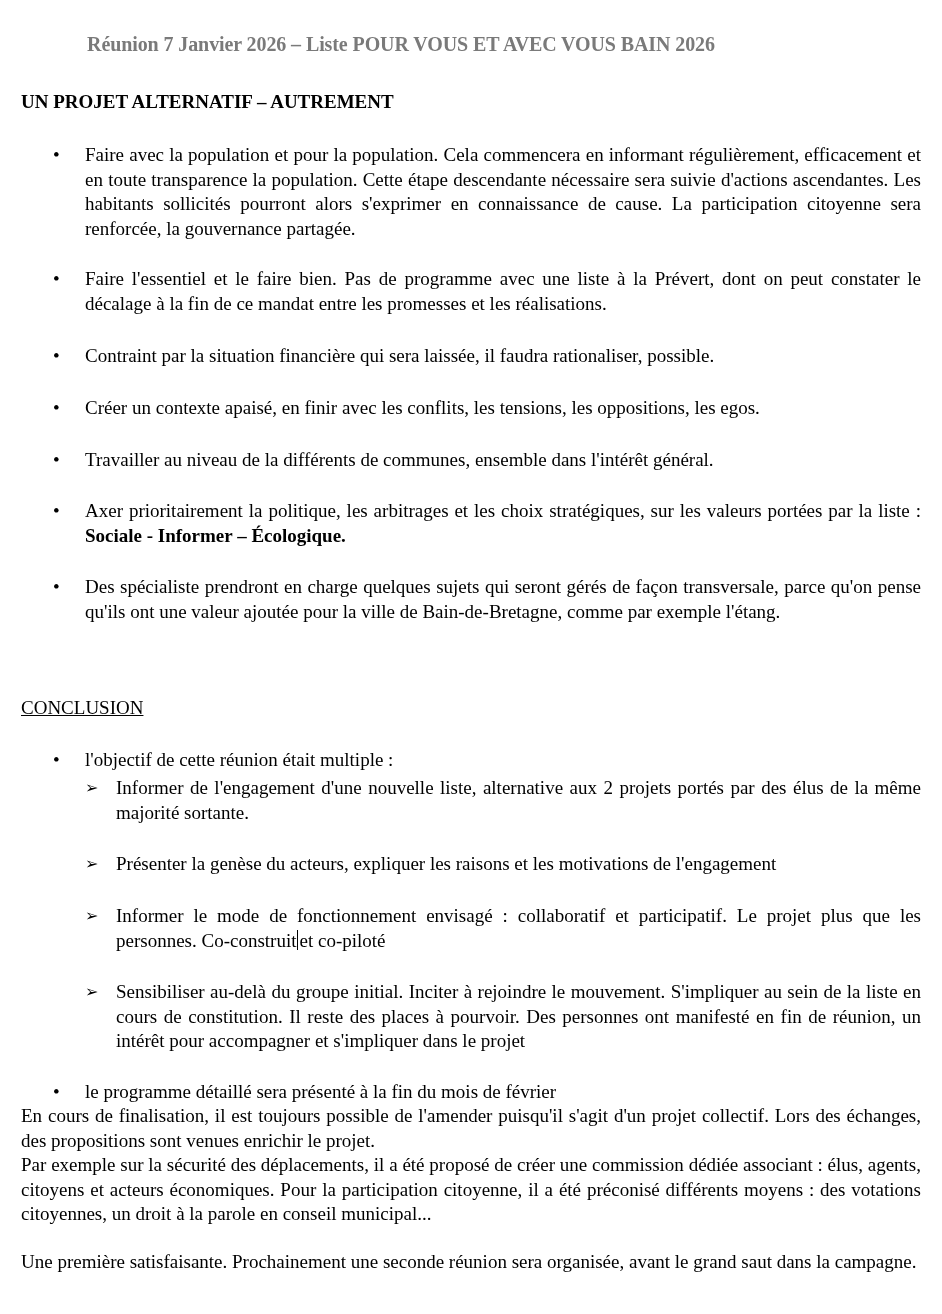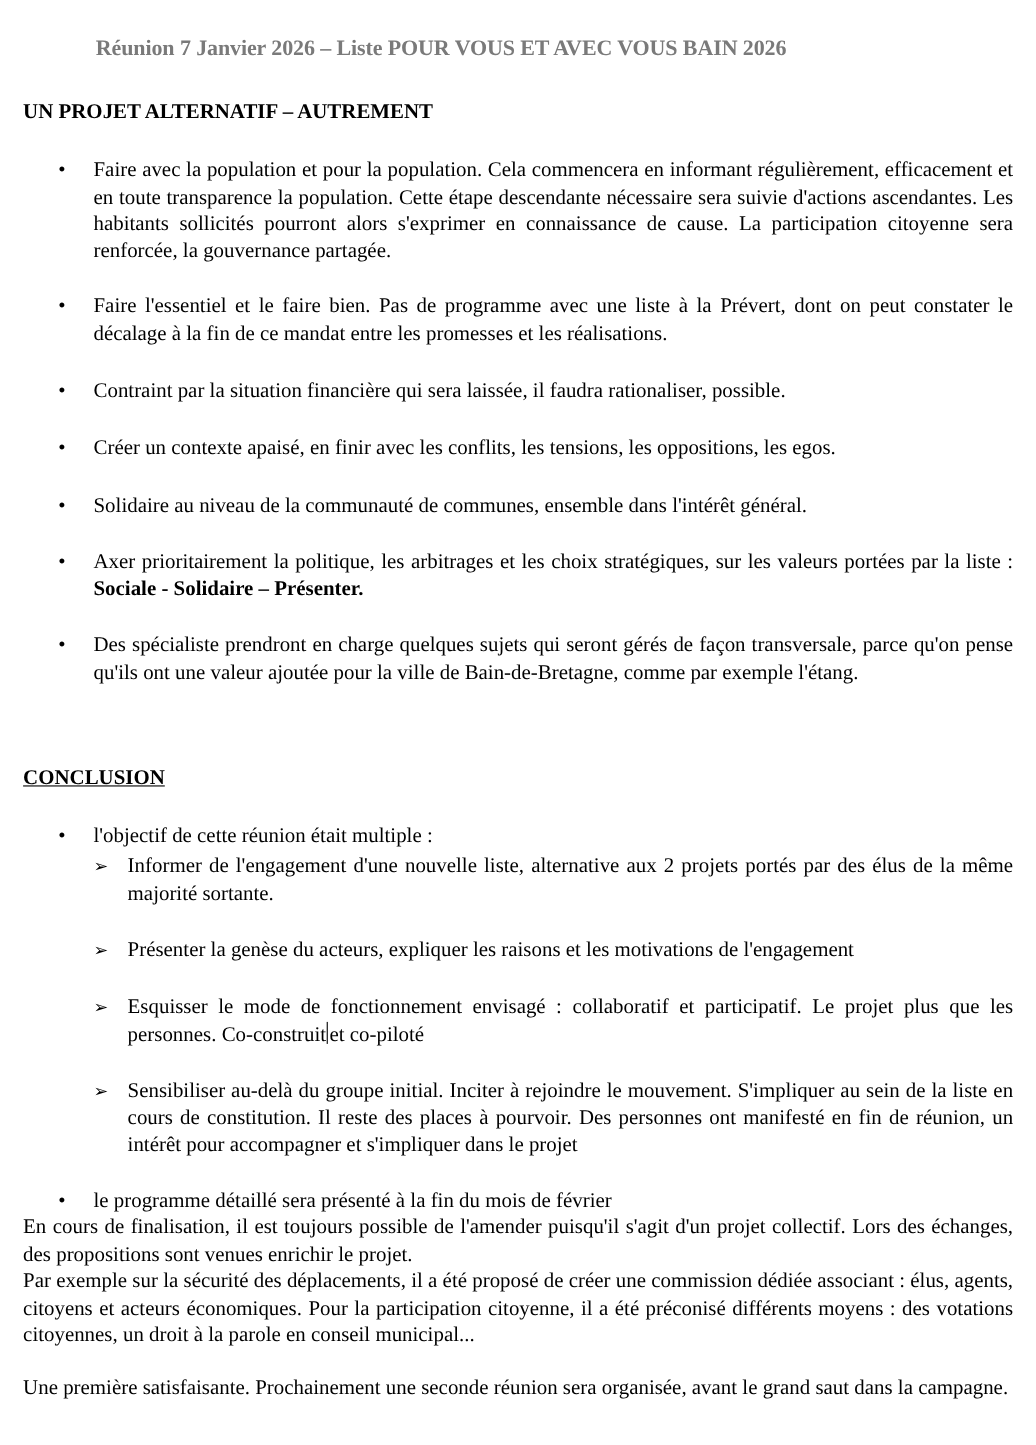--- a/index.html
+++ b/index.html
@@ -6,21 +6,21 @@
   body {
     width: 942px; height: 1314px; overflow: hidden; position: relative;
     font-family: "Liberation Serif", "DejaVu Serif", serif;
     font-size: 19px; color: #000;
   }
   .title {
     position: absolute; left: 0; top: 10px; width: 802px; text-align: center;
     font-weight: bold; color: #7a7a7a; font-size: 20px; letter-spacing: -0.1px; margin-top: 23px;
   }
   .h1 { position: absolute; left: 21px; top: 91px; font-weight: bold; font-size: 19px; text-align: center; }
-  .h2 { position: absolute; left: 21px; top: 697px; font-weight: bold; font-size: 19px; text-decoration: underline; }
+  .h2 { position: absolute; left: 21px; top: 697px; font-weight: normal; font-size: 19px; text-decoration: underline; }
   .item { position: absolute; left: 0; width: 942px; line-height: 24.5px; }
   .item .bullet { position: absolute; left: 53px; top: 0; }
   .item .txt { position: absolute; left: 85px; width: 836px; text-align: justify; }
   .sub { position: absolute; left: 0; width: 942px; line-height: 24.5px; }
   .sub .arrow { position: absolute; left: 85px; top: 0; font-family: "DejaVu Sans", sans-serif; font-size: 16px; }
   .sub .txt { position: absolute; left: 116px; width: 805px; text-align: justify; }
   .para { position: absolute; left: 21px; width: 900px; line-height: 24.5px; text-align: justify; }
   .last-line { text-align-last: left; }
   .caret { display: inline-block; width: 1px; height: 20px; background: #000; vertical-align: -3px; margin: 0 1px; }
   b { font-weight: bold; }
@@ -49,26 +49,26 @@
     <div class="txt last-line">Contraint par la situation financière qui sera laissée, il faudra rationaliser, possible.</div>
   </div>
 
   <div class="item" style="top:396px;">
     <span class="bullet">•</span>
     <div class="txt last-line">Créer un contexte apaisé, en finir avec les conflits, les tensions, les oppositions, les egos.</div>
   </div>
 
   <div class="item" style="top:448px;">
     <span class="bullet">•</span>
-    <div class="txt last-line">Solidaire au niveau de la communauté de communes, ensemble dans l'intérêt général.</div>
+    <div class="txt last-line">Travailler au niveau de la différents de communes, ensemble dans l'intérêt général.</div>
   </div>
 
   <div class="item" style="top:499px;">
     <span class="bullet">•</span>
-    <div class="txt last-line"><span>Axer prioritairement la politique, les arbitrages et les choix stratégiques, sur les valeurs portées par la liste : </span><b>Sociale - Solidaire – Présenter.</b></div>
+    <div class="txt last-line"><span>Axer prioritairement la politique, les arbitrages et les choix stratégiques, sur les valeurs portées par la liste : </span><b>Sociale - Informer – Écologique.</b></div>
   </div>
 
   <div class="item" style="top:575px;">
     <span class="bullet">•</span>
     <div class="txt last-line">Des spécialiste prendront en charge quelques sujets qui seront gérés de façon transversale, parce qu'on pense qu'ils ont une valeur ajoutée pour la ville de Bain-de-Bretagne, comme par exemple l'étang.</div>
   </div>
 
   <div class="h2">CONCLUSION</div>
 
   <div class="item" style="top:748px;">
@@ -81,21 +81,21 @@
     <div class="txt last-line">Informer de l'engagement d'une nouvelle liste, alternative aux 2 projets portés par des élus de la même majorité sortante.</div>
   </div>
 
   <div class="sub" style="top:852px;">
     <span class="arrow">➢</span>
     <div class="txt last-line">Présenter la genèse du acteurs, expliquer les raisons et les motivations de l'engagement</div>
   </div>
 
   <div class="sub" style="top:904px;">
     <span class="arrow">➢</span>
-    <div class="txt last-line"><span>Esquisser le mode de fonctionnement envisagé : collaboratif et participatif. Le projet plus que les personnes. Co-construit</span><span class="caret"></span><span>et co-piloté</span></div>
+    <div class="txt last-line"><span>Informer le mode de fonctionnement envisagé : collaboratif et participatif. Le projet plus que les personnes. Co-construit</span><span class="caret"></span><span>et co-piloté</span></div>
   </div>
 
   <div class="sub" style="top:980px;">
     <span class="arrow">➢</span>
     <div class="txt last-line">Sensibiliser au-delà du groupe initial. Inciter à rejoindre le mouvement. S'impliquer au sein de la liste en cours de constitution. Il reste des places à pourvoir. Des personnes ont manifesté en fin de réunion, un intérêt pour accompagner et s'impliquer dans le projet</div>
   </div>
 
   <div class="item" style="top:1080px;">
     <span class="bullet">•</span>
     <div class="txt last-line">le programme détaillé sera présenté à la fin du mois de février</div>

